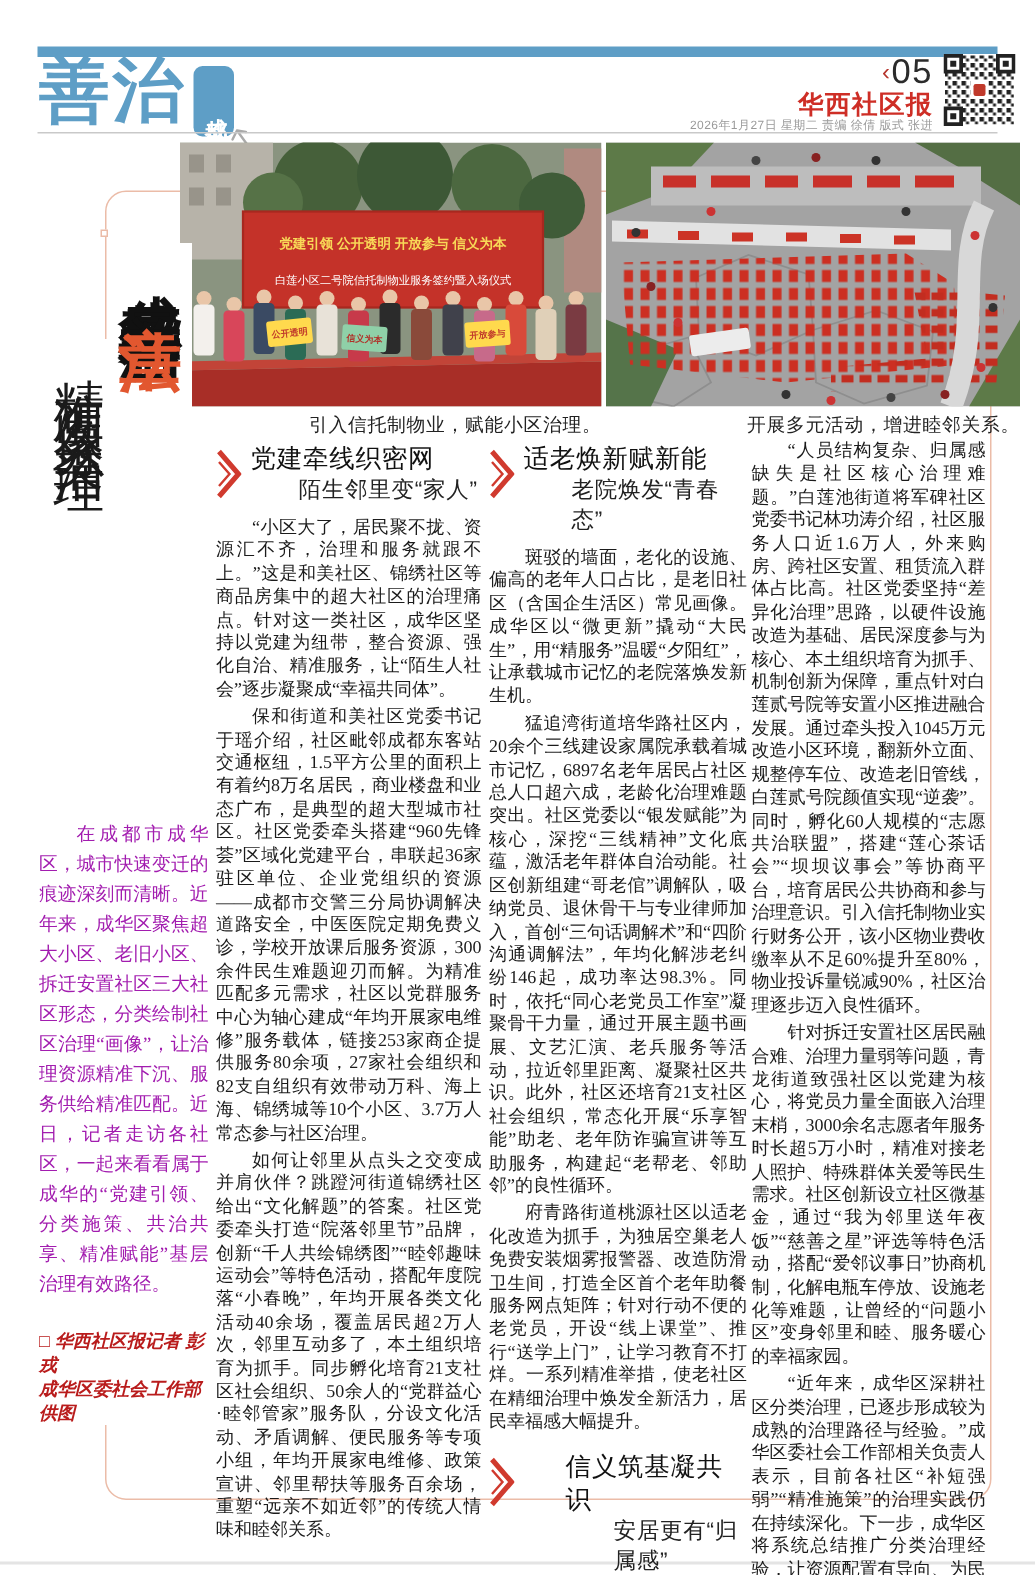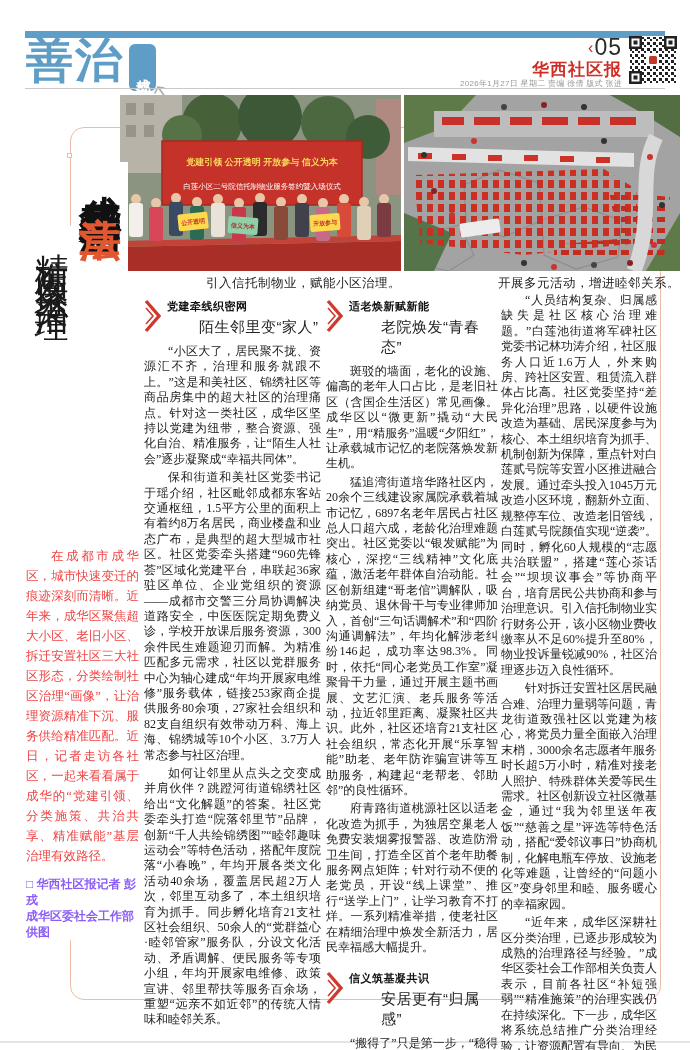--- a/index.html
+++ b/index.html
@@ -69,43 +69,43 @@
   .headline-sub {
     left:28px; top:226px; height:360px; font-size:34px; font-weight:normal;
     font-family:"Liberation Serif", serif; color:#1a1a1a; letter-spacing:8px; z-index:2;
     background:#fff;
   }
 
   
   .lead-block { left:26px; top:546px; width:113px; z-index:2; background:#fff; }
   .lead-text {
     font-size:12.5px; line-height:20px; text-align:justify; text-indent:2em;
-    color:#ef4444; font-family:"Liberation Serif", serif;
+    color:#a21caf; font-family:"Liberation Serif", serif;
   }
   .byline {
-    margin-top:10px; font-family:"Liberation Sans", sans-serif; font-weight:bold;
-    font-size:12px; line-height:16px; color:#8b5cf6;
+    margin-top:20px; font-family:"Liberation Sans", sans-serif; font-weight:bold;
+    font-size:12px; line-height:16px; color:#b91c1c;font-style:italic;
   }
 
   
   .col { position:absolute; top:293px; z-index:2; }
   .col1 { left:144px; width:177px; }
   .col2 { left:326px; width:172px; }
   .col3 { left:501px; width:156px; }
   .col p {
     margin:0 0 3px 0; font-size:12px; line-height:15.4px; text-align:justify;
     text-indent:2em; color:#1b1b1b; font-family:"Liberation Serif", serif;
   }
   .section-header {
     display:flex; align-items:flex-start; margin:2px 0 7px 0;
     font-family:"Liberation Sans", sans-serif;
   }
-  .section-header.second { margin-top:12px; }
+  .section-header.second { margin-top:12px;gap:28px; }
   .chev { flex:none; margin:4px 6px 0 0; }
-  .sec-t1 { font-size:11px; font-weight:bold; color:#111; line-height:22px; letter-spacing:0.5px; }
+  .sec-t1 { font-size:17px; font-weight:normal; color:#111; line-height:22px; letter-spacing:0.5px; }
   .sec-t2 { font-size:15px; color:#222; line-height:20px; font-weight:normal; letter-spacing:0.5px;padding-left:32px; }
 </style>
 </head>
 <body>
 
 <div id="page">
 
   <div class="abs top-bar"></div>
   <div class="abs masthead-cn">善治</div>
   <div class="abs city-badge">成都</div>

